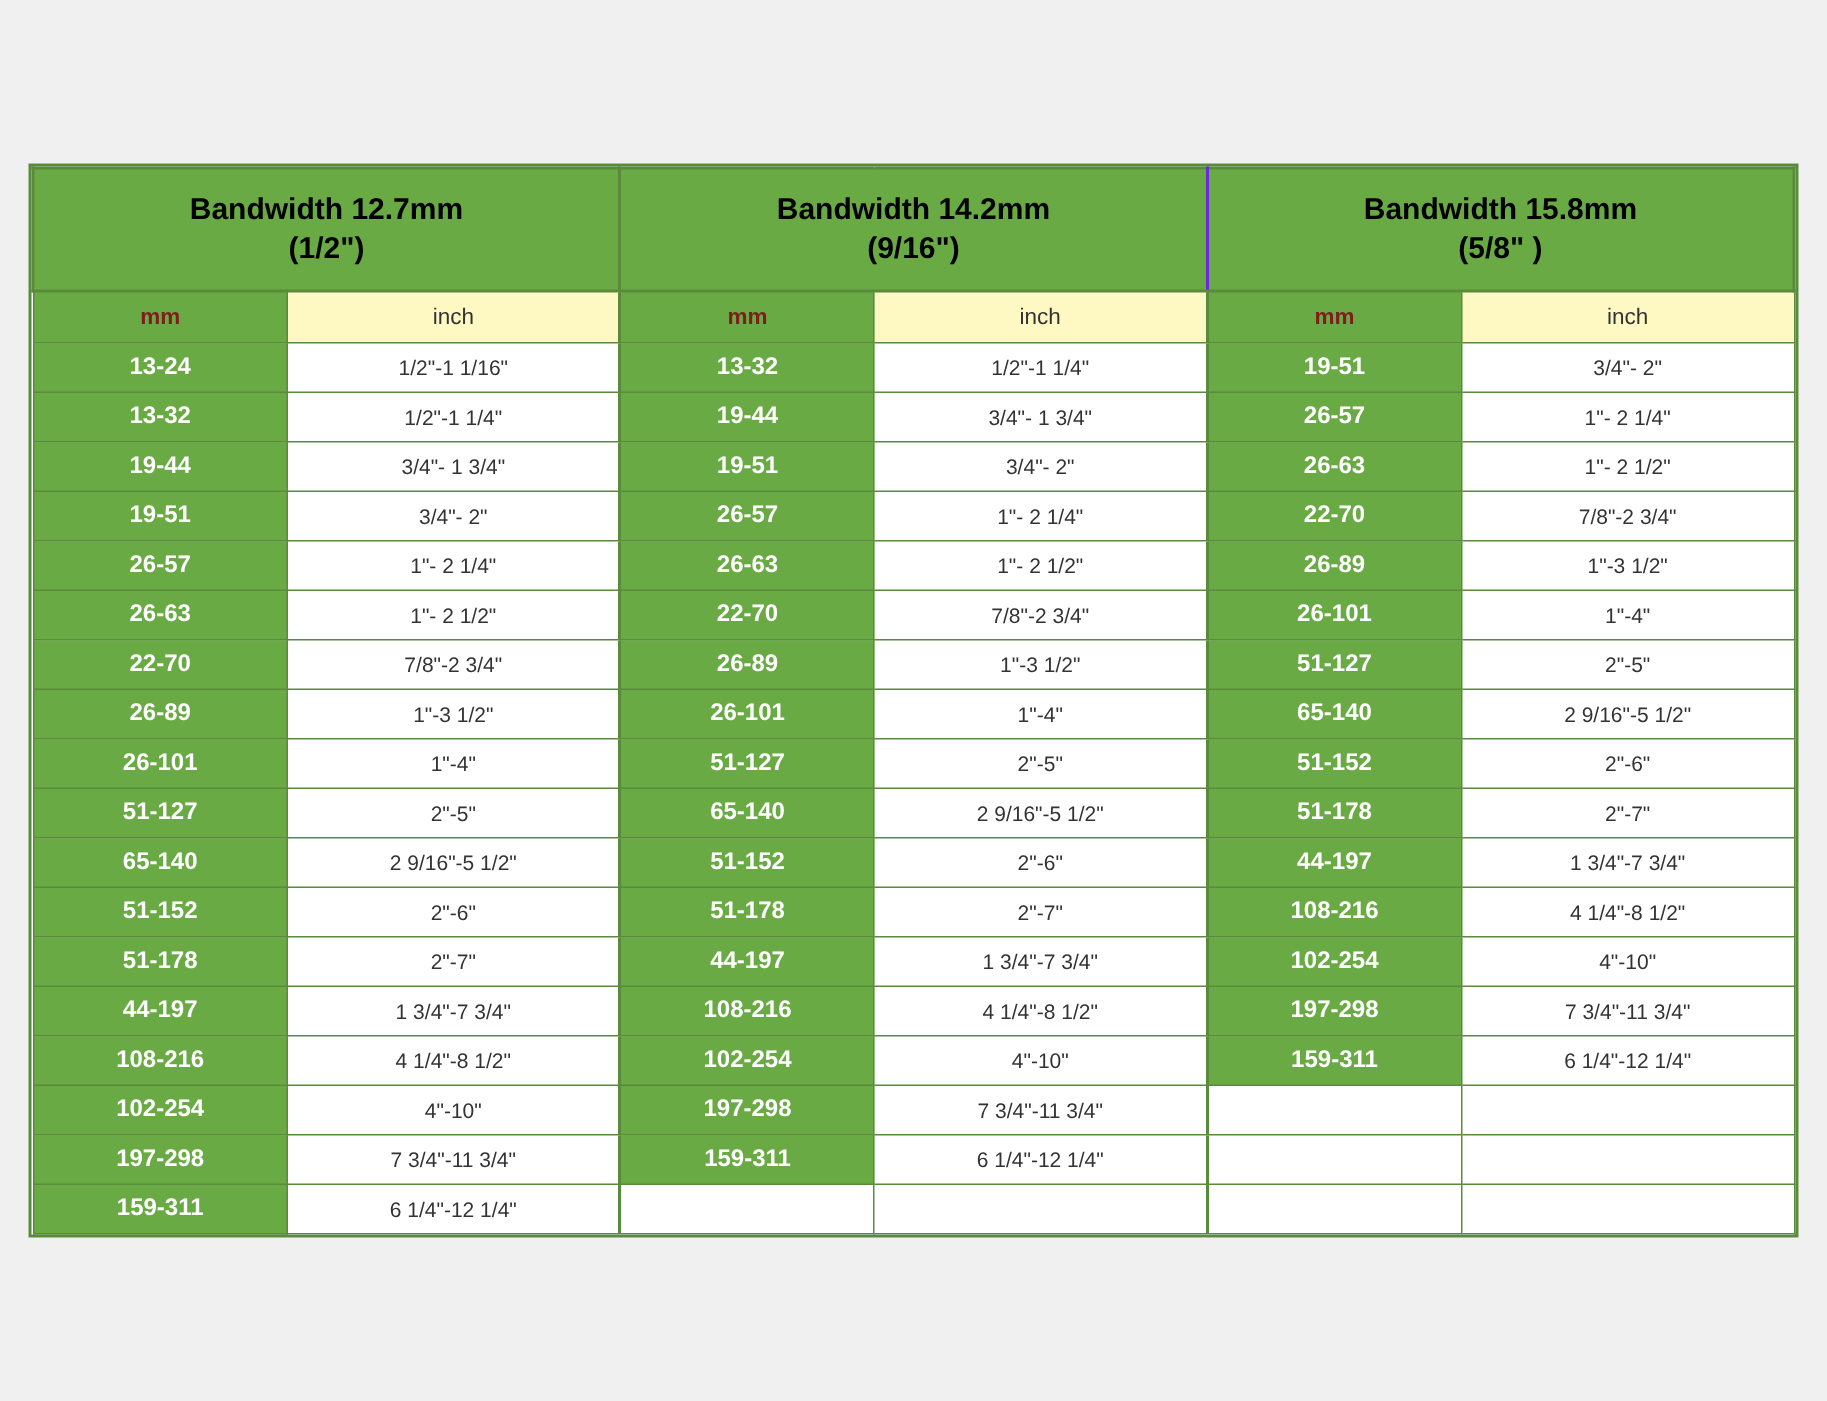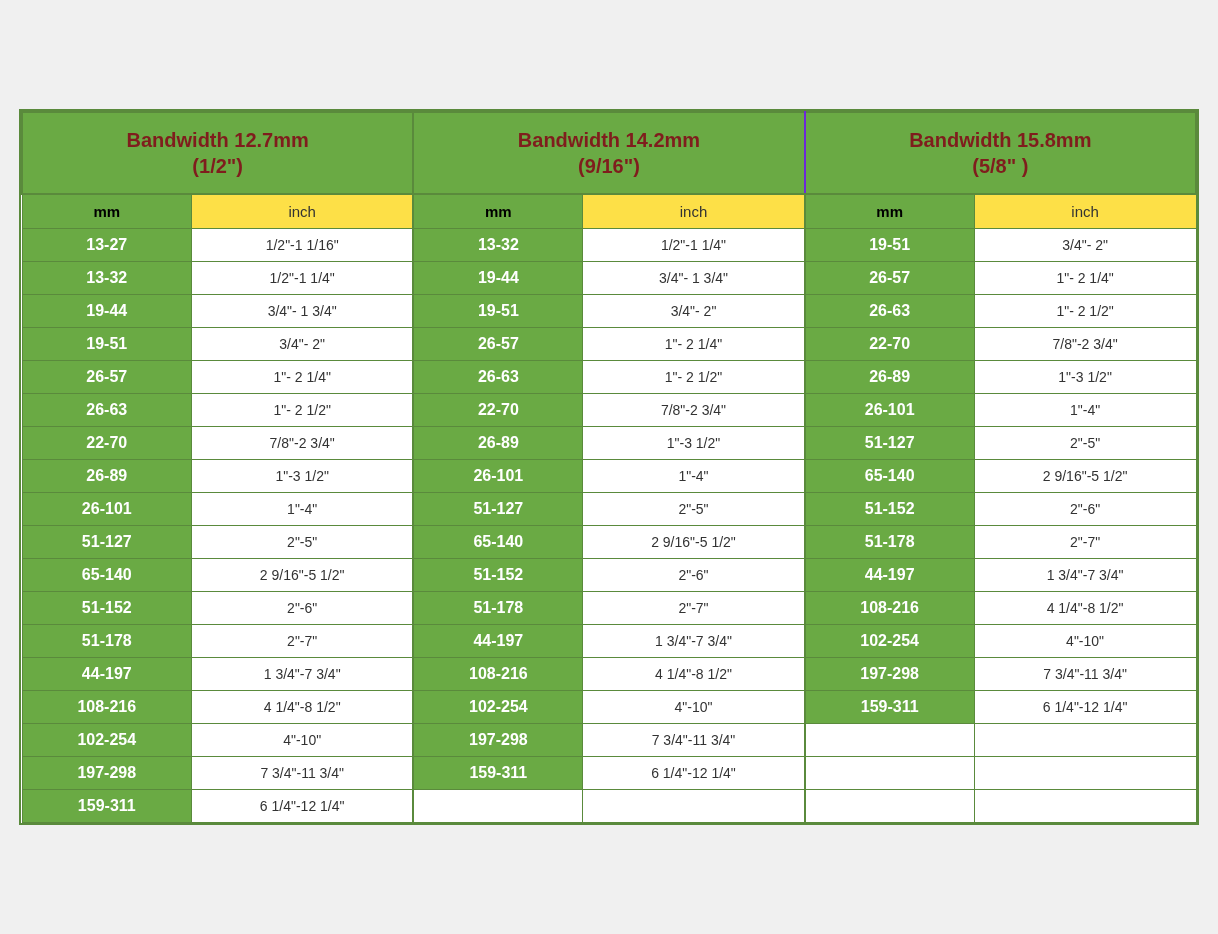--- a/index.html
+++ b/index.html
@@ -15,39 +15,39 @@
       background: white;
       border: 2px solid #5a8a3c;
       width: 1180px;
     }
     table {
       width: 100%;
       border-collapse: collapse;
     }
     .header-row th {
       background-color: #6aaa44;
-      color: #7f1d1d;
+      color: #000000;
       font-weight: bold;
       font-size: 20px;
       text-align: center;
       padding: 14px 10px;
       border: 2px solid #5a8a3c;
       line-height: 1.3;
     }
     .subheader-row th {
       background-color: #6aaa44;
-      color: #000000;
+      color: #7f1d1d;
       font-weight: bold;
       font-size: 15px;
       text-align: center;
       padding: 8px 6px;
       border: 1px solid #5a8a3c;
     }
     .subheader-row th.inch-col {
-      background-color: #fde047;
+      background-color: #fef9c3;
       color: #333;
       font-weight: normal;
       font-size: 15px;
     }
     .data-row td {
       border: 1px solid #5a8a3c;
       text-align: center;
       padding: 7px 6px;
       font-size: 14px;
       color: #333;
@@ -90,21 +90,21 @@
         <th style="width:13%;">mm</th>
         <th class="inch-col" style="width:17%; border-right:2px solid #5a8a3c;">inch</th>
         <th style="width:13%;">mm</th>
         <th class="inch-col" style="width:17%; border-right:2px solid #5a8a3c;">inch</th>
         <th style="width:13%;">mm</th>
         <th class="inch-col" style="width:17%;">inch</th>
       </tr>
     </thead>
     <tbody id="table-body">
     <tr class="data-row">
-    <td class="mm-col">13-27</td>
+    <td class="mm-col">13-24</td>
     <td class="inch-val" style="border-right:2px solid #5a8a3c;">1/2"-1 1/16"</td>
     <td class="mm-col col-divider">13-32</td>
     <td class="inch-val" style="border-right:2px solid #5a8a3c;">1/2"-1 1/4"</td>
     <td class="mm-col col-divider">19-51</td>
     <td class="inch-val">3/4"- 2"</td>
   </tr>
         <tr class="data-row">
     <td class="mm-col">13-32</td>
     <td class="inch-val" style="border-right:2px solid #5a8a3c;">1/2"-1 1/4"</td>
     <td class="mm-col col-divider">19-44</td>

